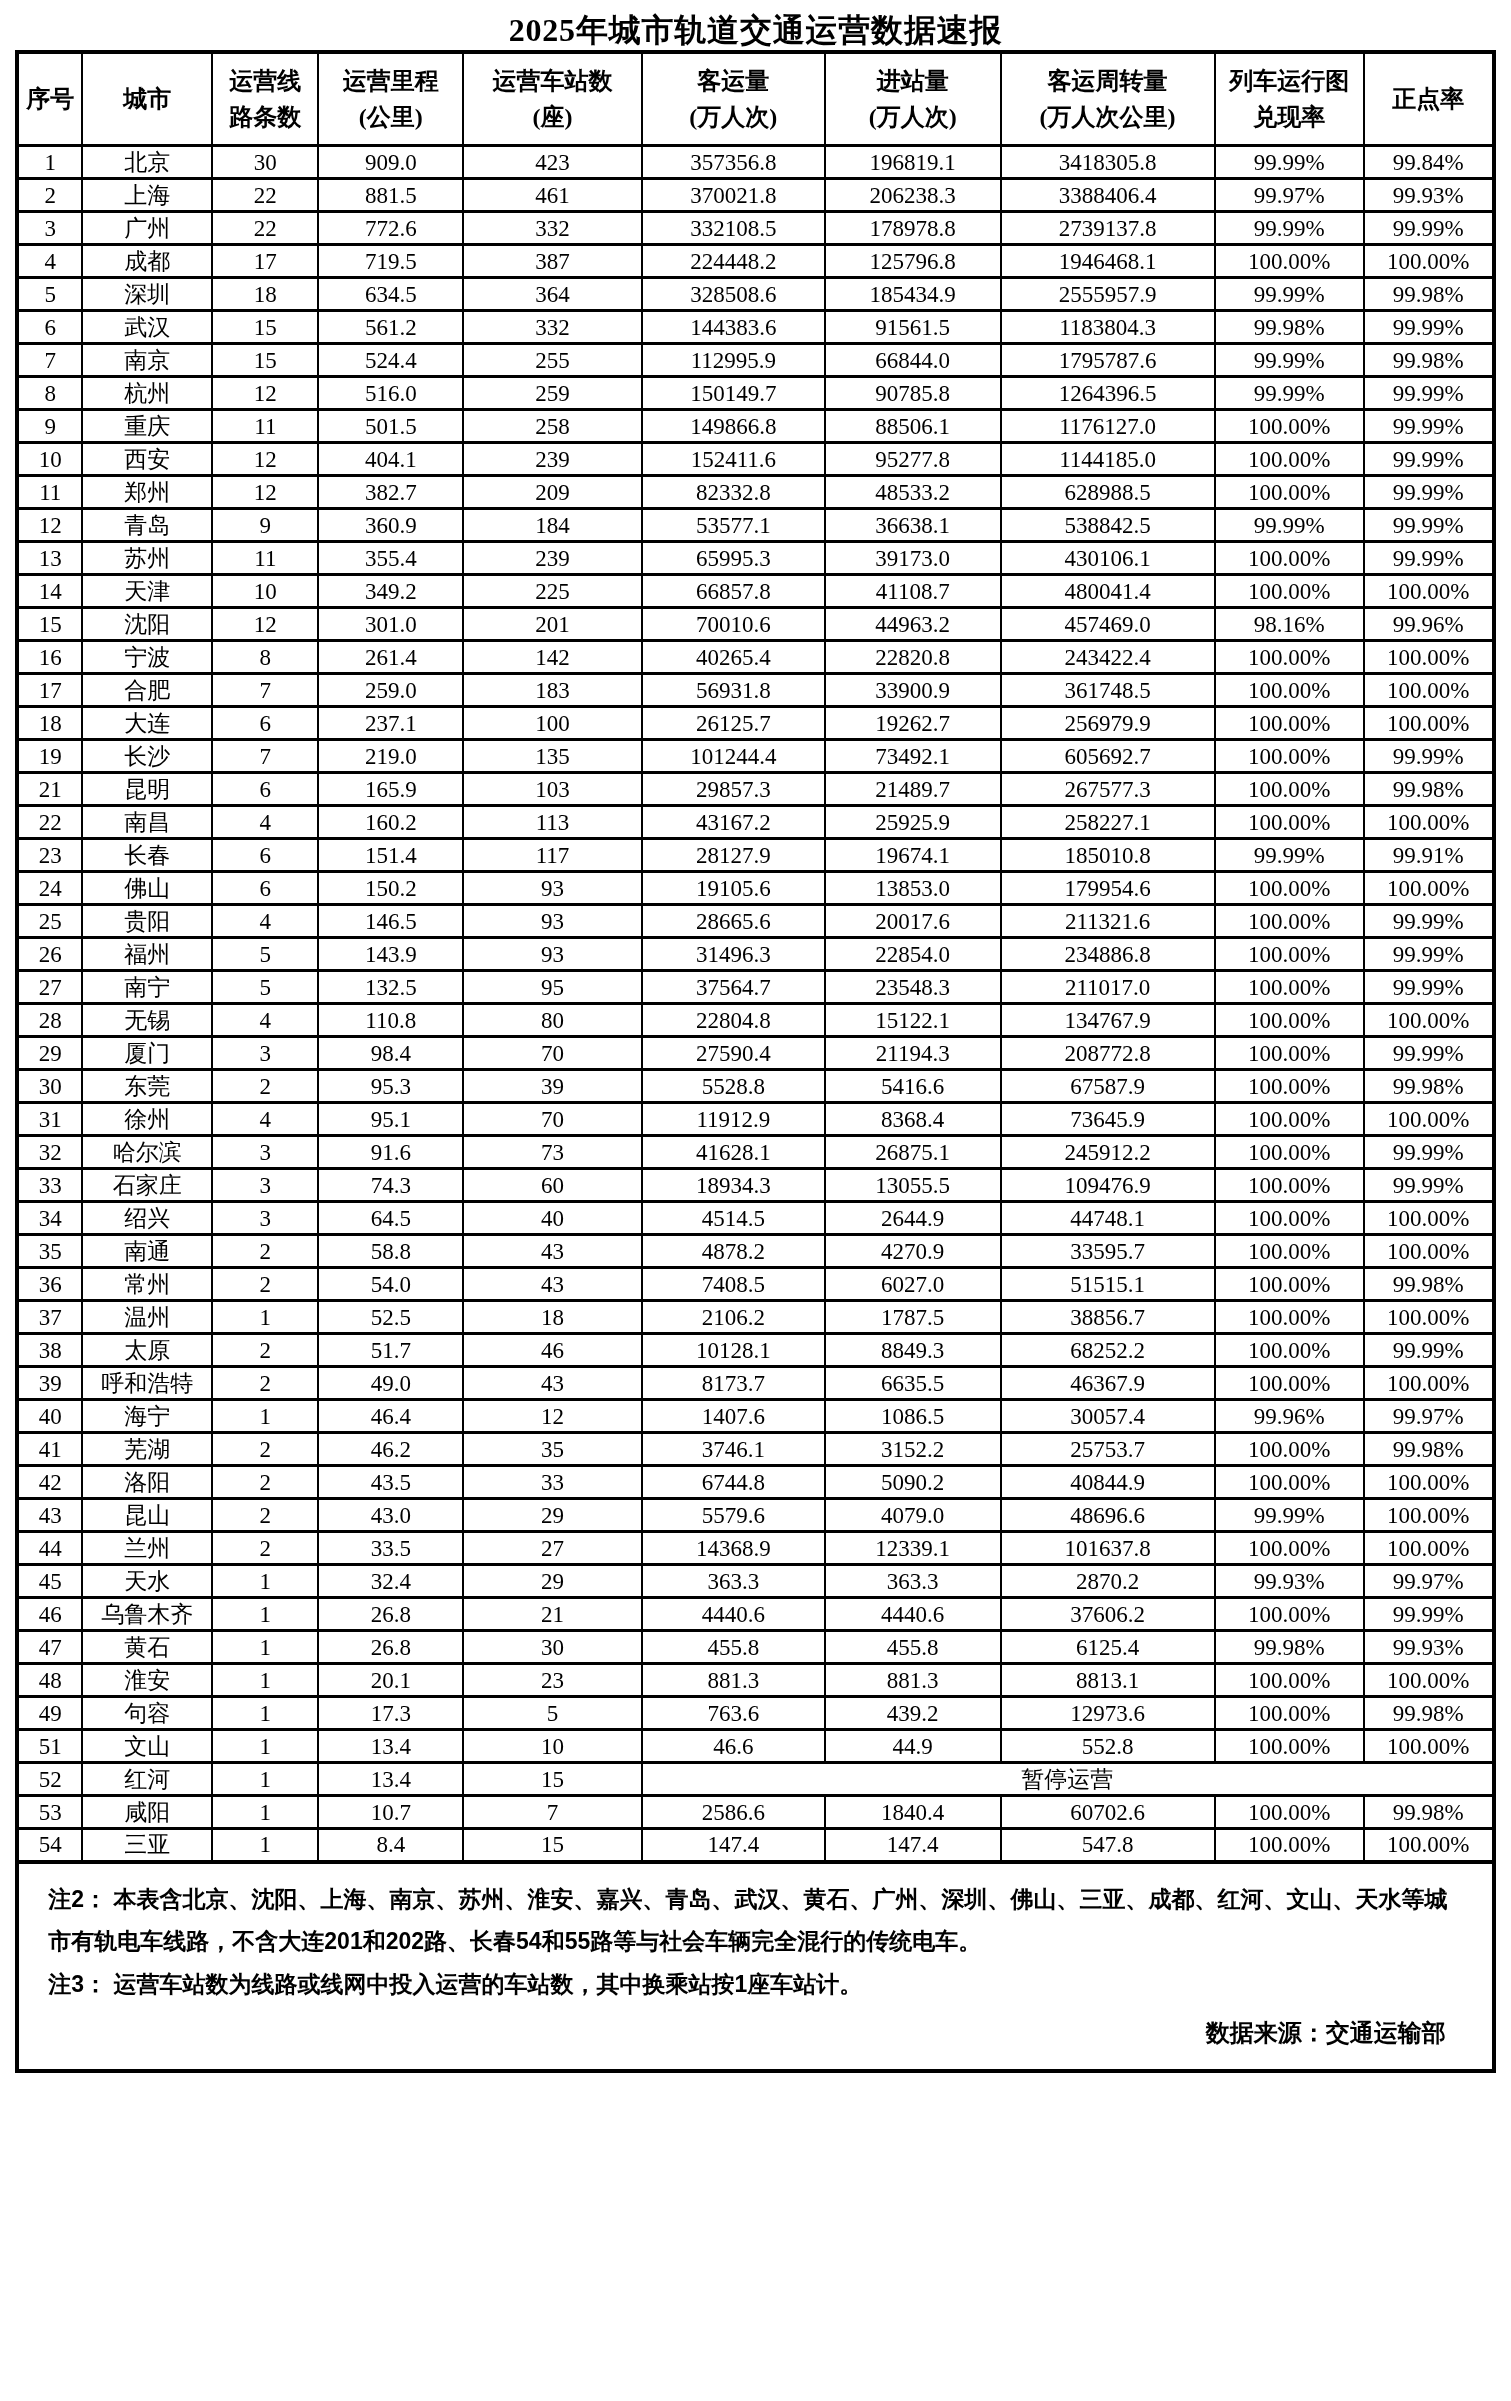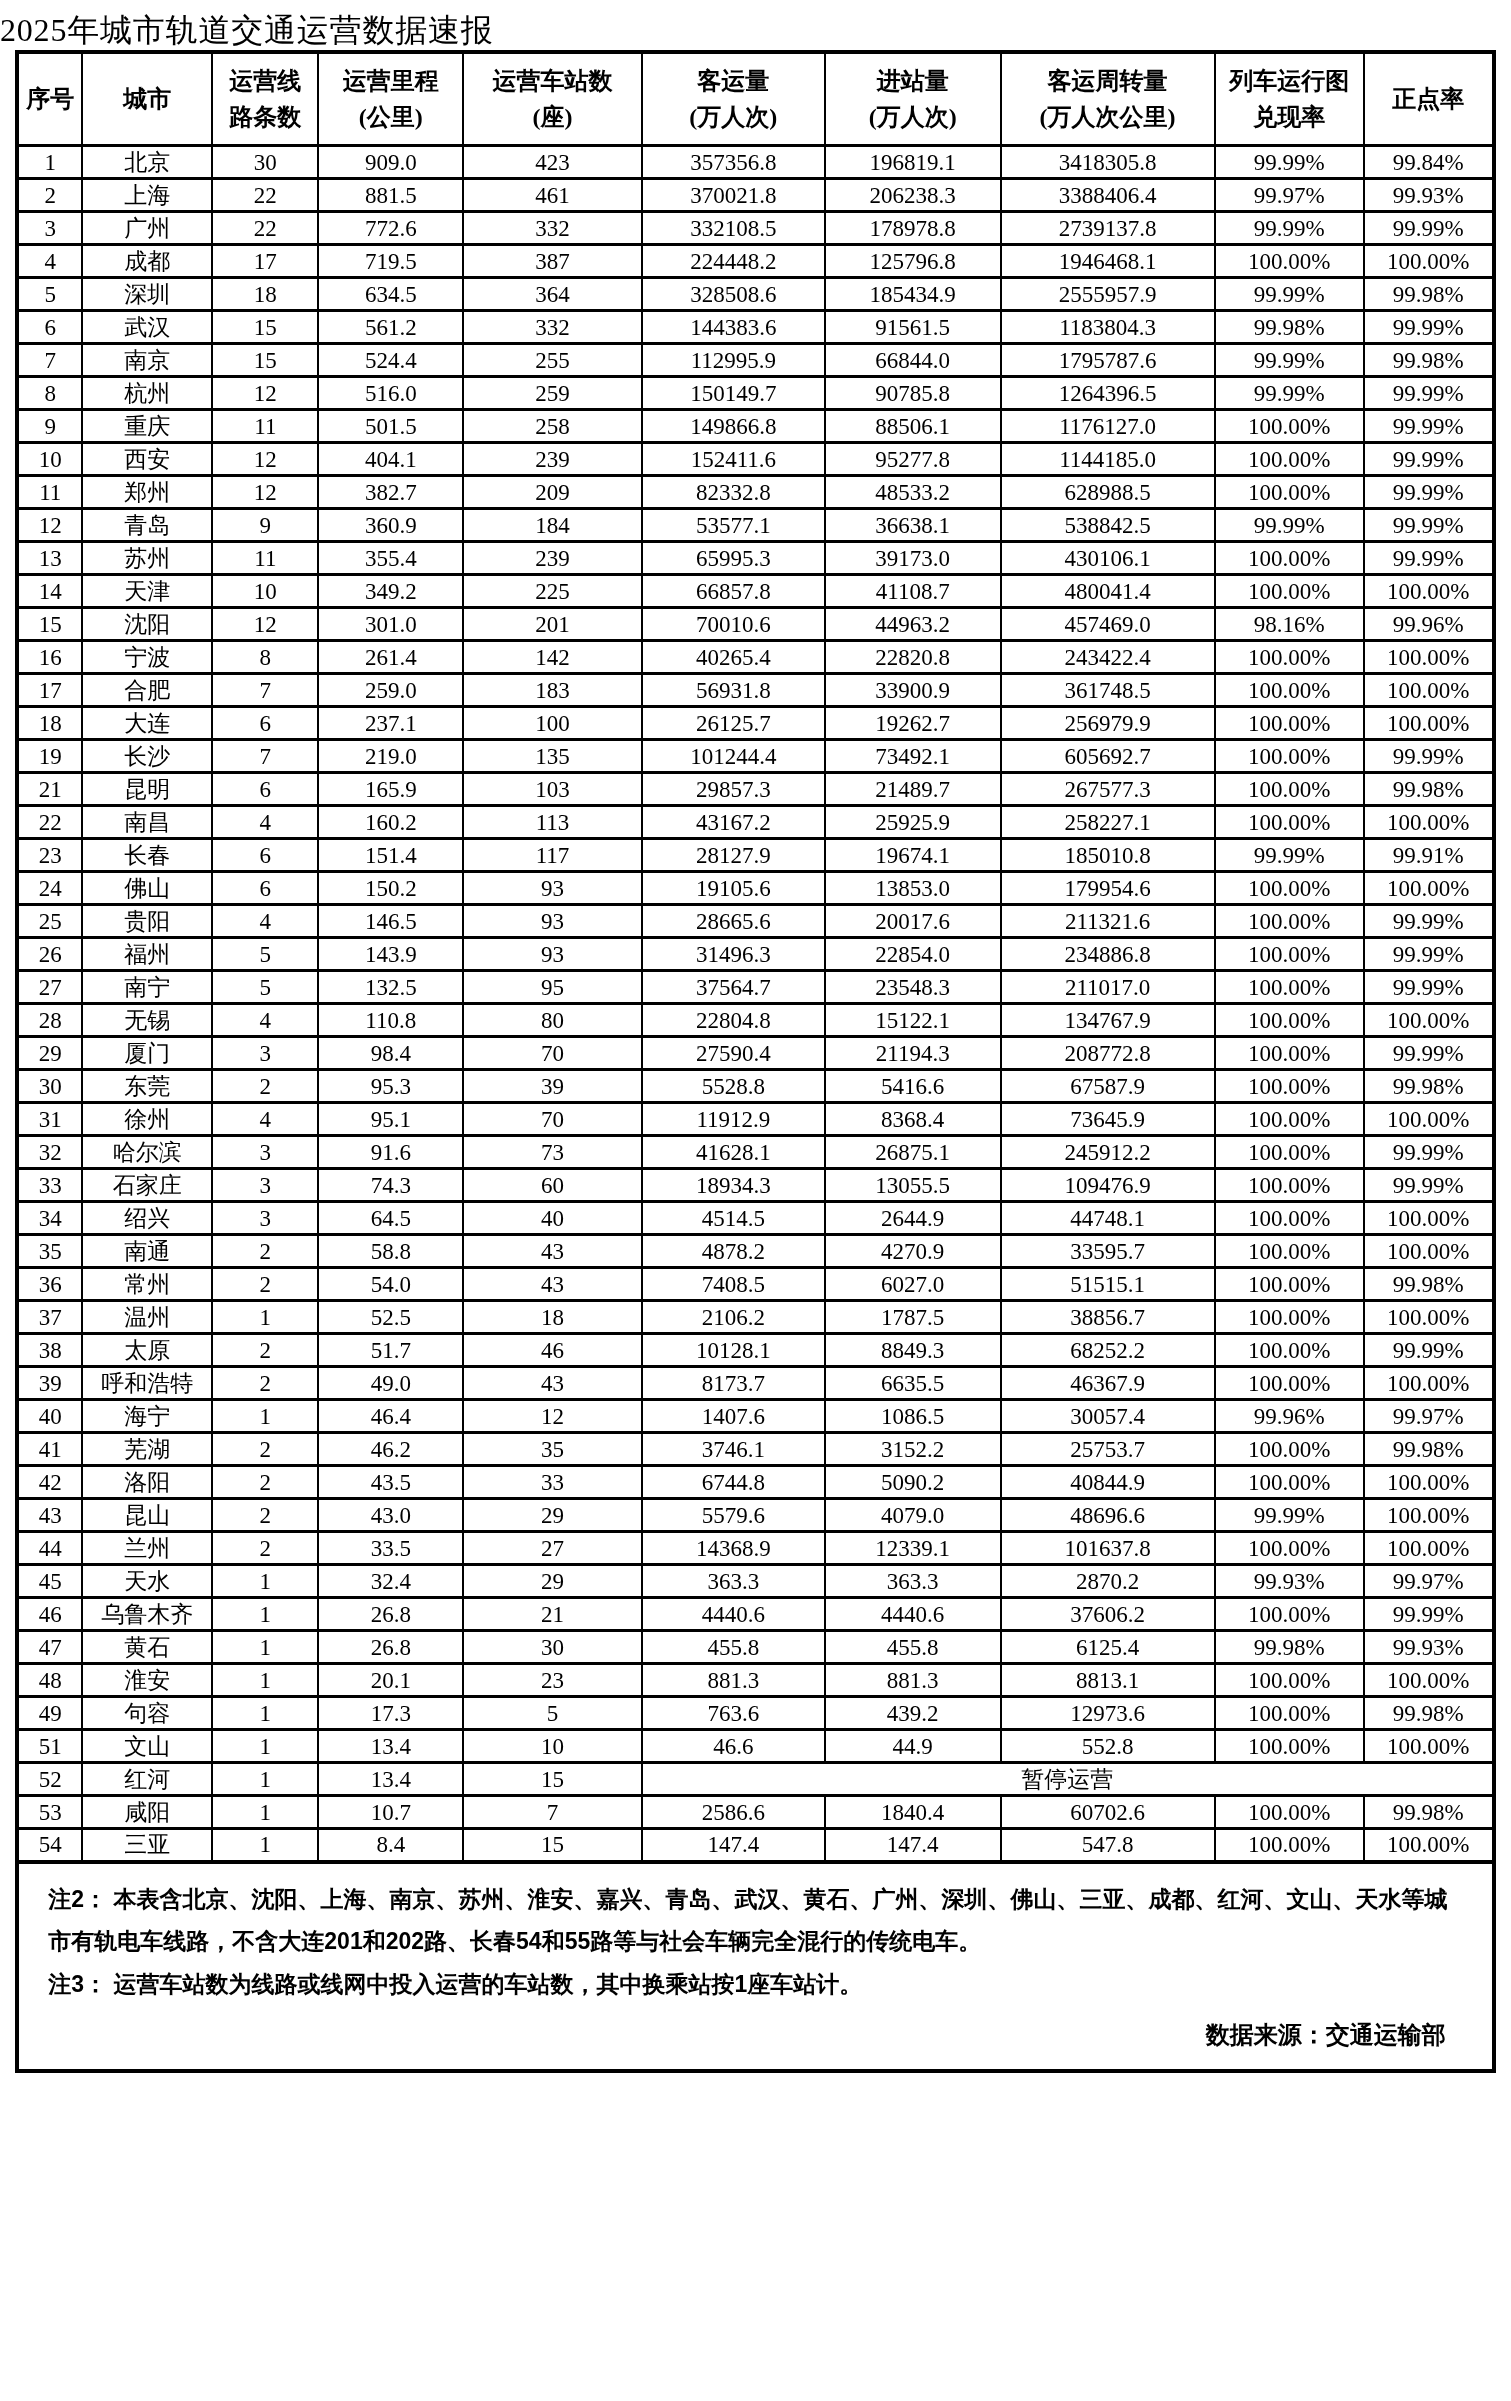--- a/index.html
+++ b/index.html
@@ -4,22 +4,22 @@
 <style>
   * { box-sizing: border-box; }
   html, body { margin: 0; padding: 0; }
   body {
     width: 1511px; height: 2401px;
     background: #ffffff; color: #000000;
     font-family: "Liberation Serif", "DejaVu Serif", serif;
   }
   .page-title {
     padding-top: 9.2px; height: 50px;
-    text-align: left;
-    font-size: 32px; font-weight: 400;
+    text-align: center;
+    font-size: 32px; font-weight: 700;
     letter-spacing: 0.8px;
   }
   .frame { margin: 0 15.3px; }
   table.data {
     width: 100%;
     border-collapse: collapse;
     table-layout: fixed;
     border: 4.6px solid #000;
   }
   th, td {
@@ -44,20 +44,21 @@
     padding: 13.8px 27.5px 12.2px 29px;
     font-family: "Liberation Sans", "DejaVu Sans", sans-serif;
     font-weight: 700; font-size: 23px; line-height: 1.85;
   }
   .note { margin: 0; }
   .source {
     text-align: right;
     margin-top: 7.6px;
     padding-right: 18.4px;
     font-size: 24px;
+    font-family: Liberation Mono, monospace;
   }
 </style>
 </head>
 <body>
 
 <div class="page-title">2025年城市轨道交通运营数据速报</div>
 
 <div class="frame">
   <table class="data">
     <colgroup>

